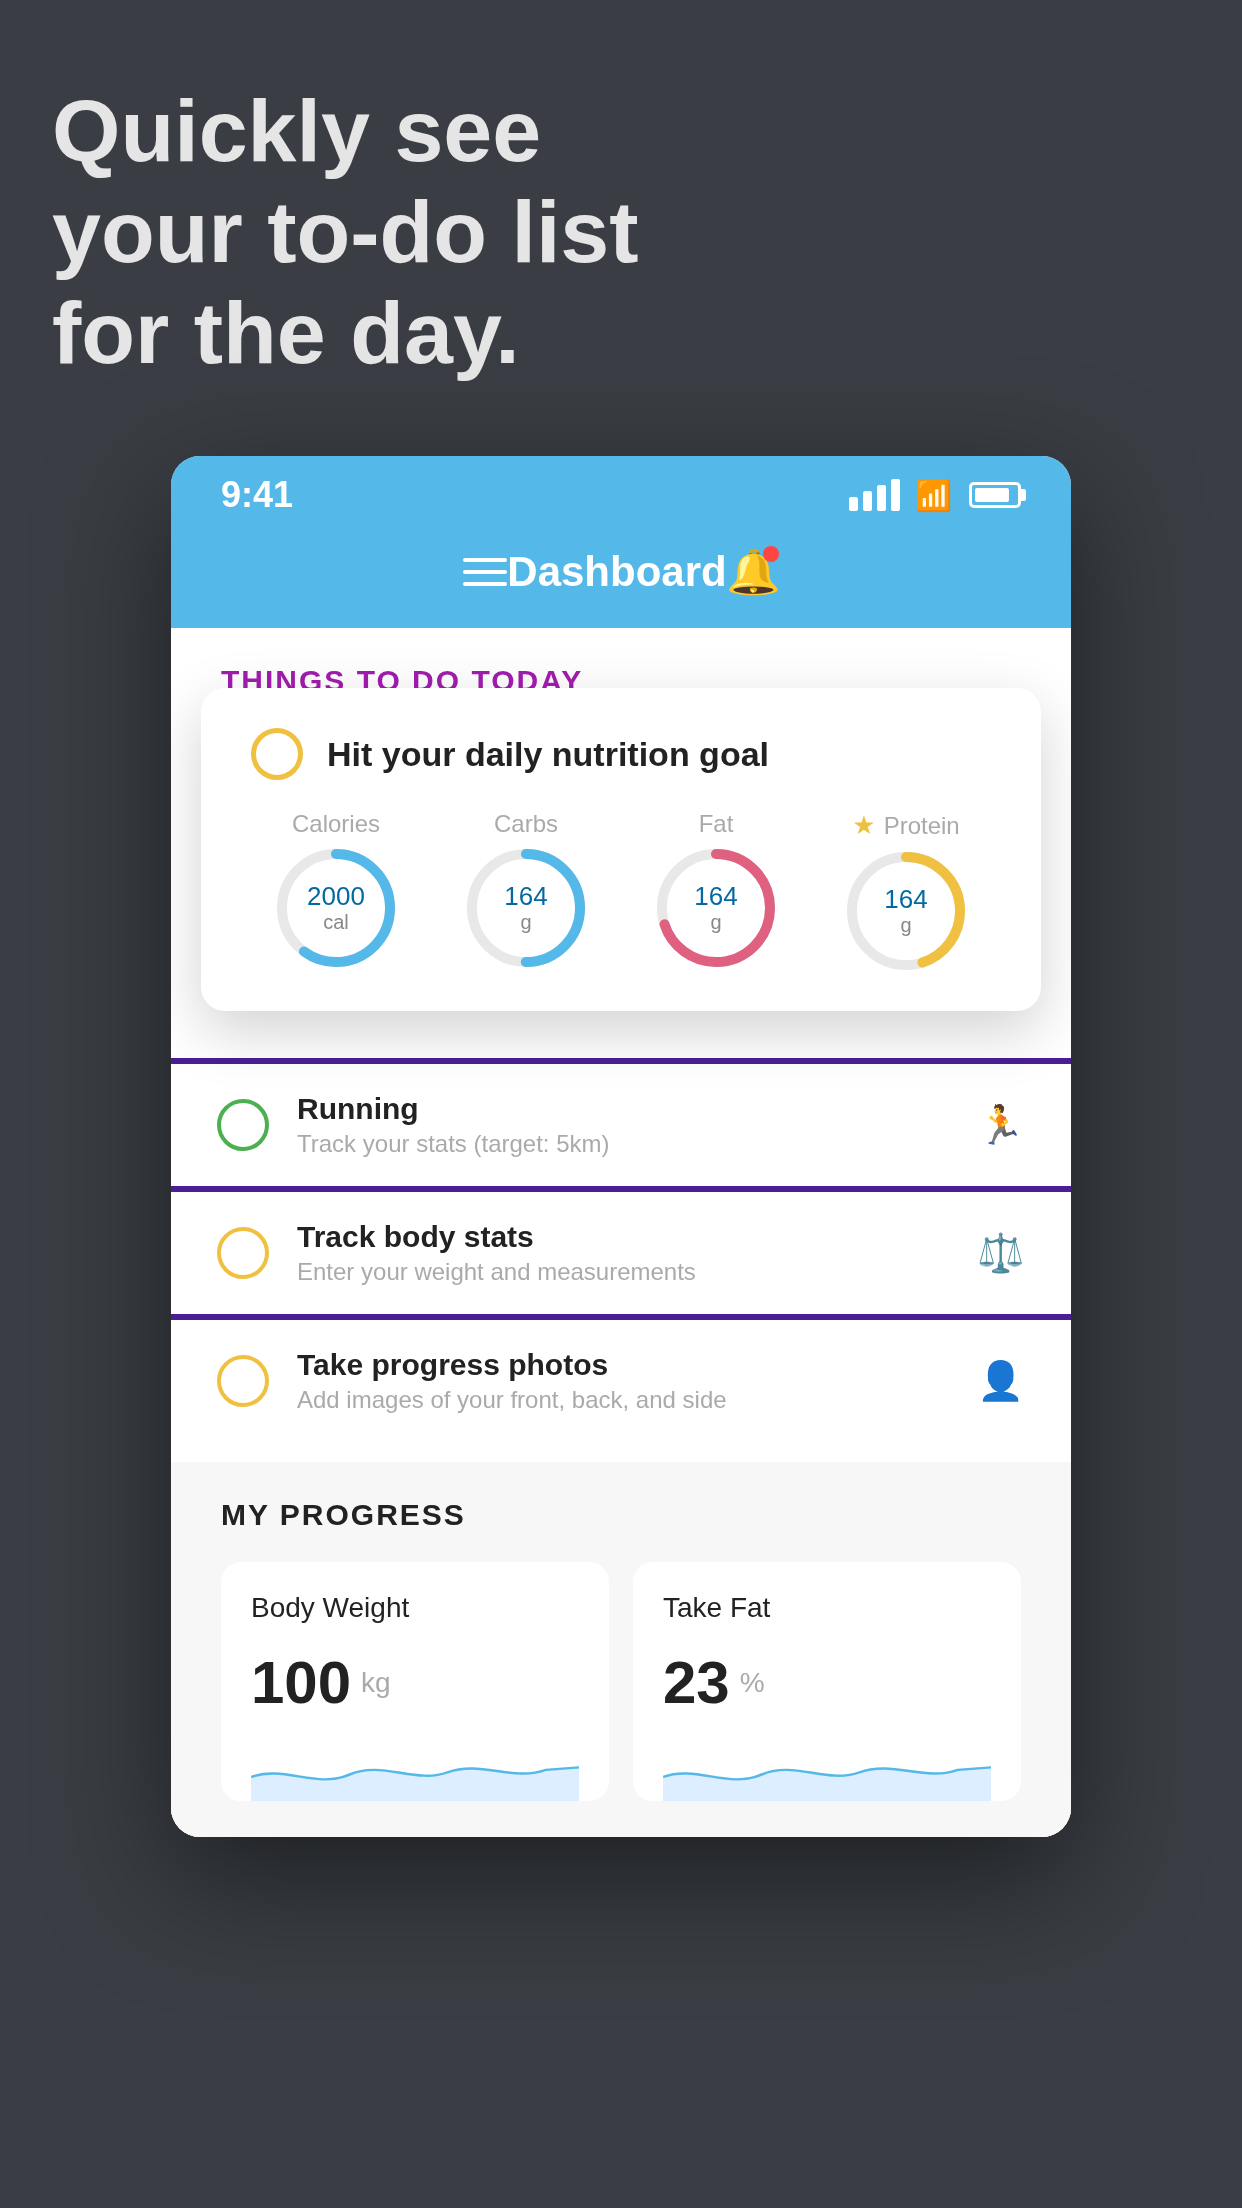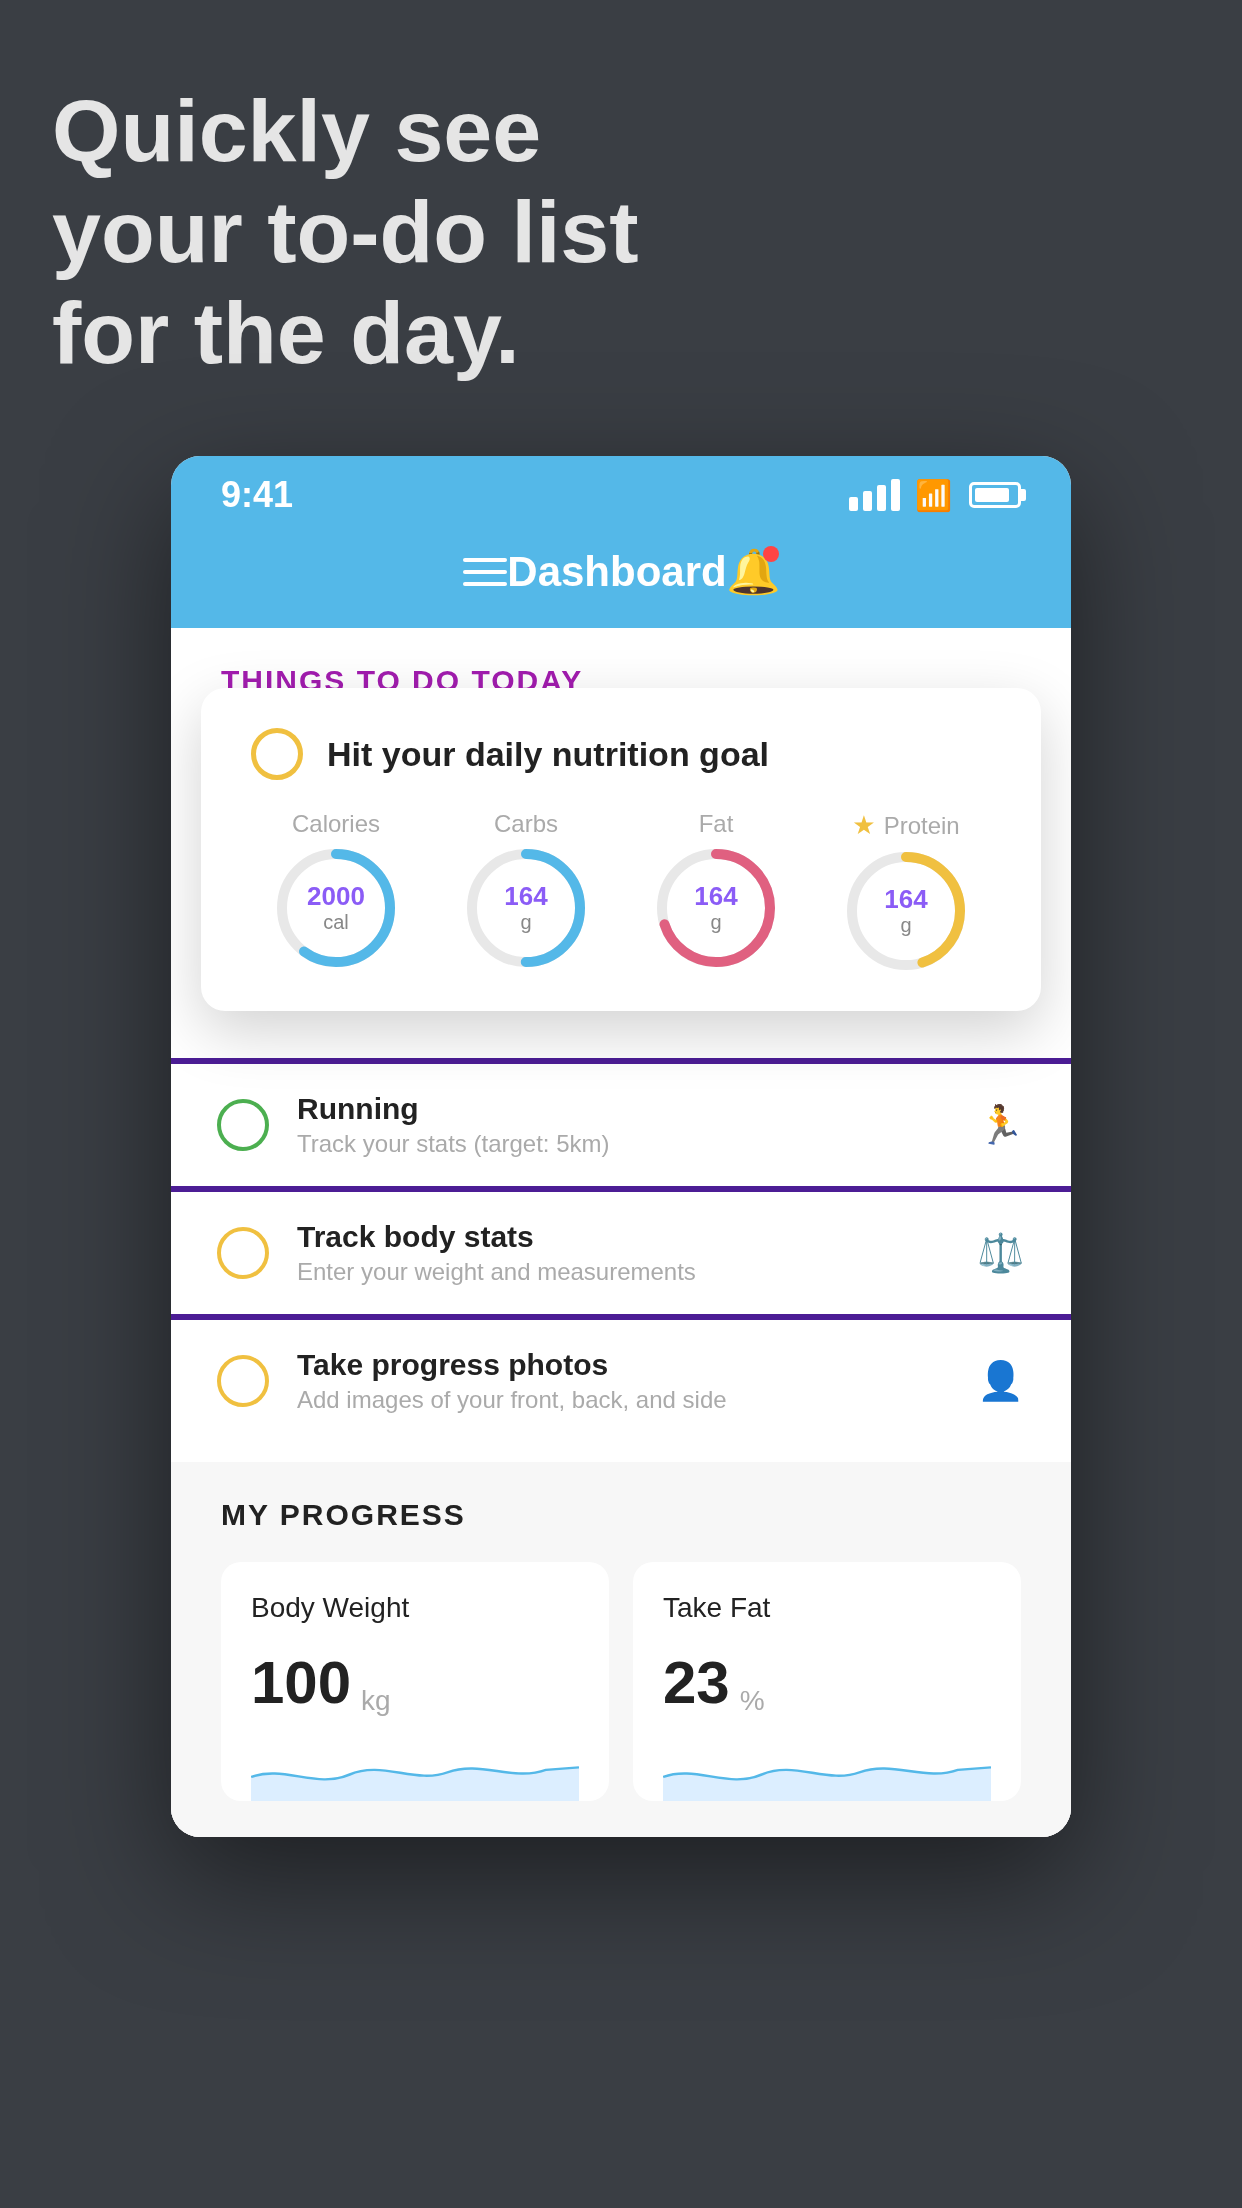--- a/index.html
+++ b/index.html
@@ -229,22 +229,22 @@
     }
     .donut-center {
       position: absolute;
       top: 50%;
       left: 50%;
       transform: translate(-50%, -50%);
       text-align: center;
     }
     .donut-value {
       font-size: 26px;
-      font-weight: 700;
-      color: #8b5cf6;
+      font-weight: 400;
+      color: #0369a1;
       line-height: 1.1;
     }
     .donut-unit {
       font-size: 20px;
       color: #888;
     }
 
     
     .todo-list {
       margin-top: 340px;
@@ -307,21 +307,21 @@
       overflow: hidden;
     }
     .progress-card-title {
       font-size: 28px;
       color: #222;
       font-weight: 500;
       margin-bottom: 24px;
     }
     .progress-card-value {
       display: flex;
-      align-items: flex-end;
+      align-items: center;
       gap: 10px;
       margin-bottom: 24px;
     }
     .progress-value-number {
       font-size: 60px;
       font-weight: 700;
       color: #222;
     }
     .progress-value-unit {
       font-size: 28px;

